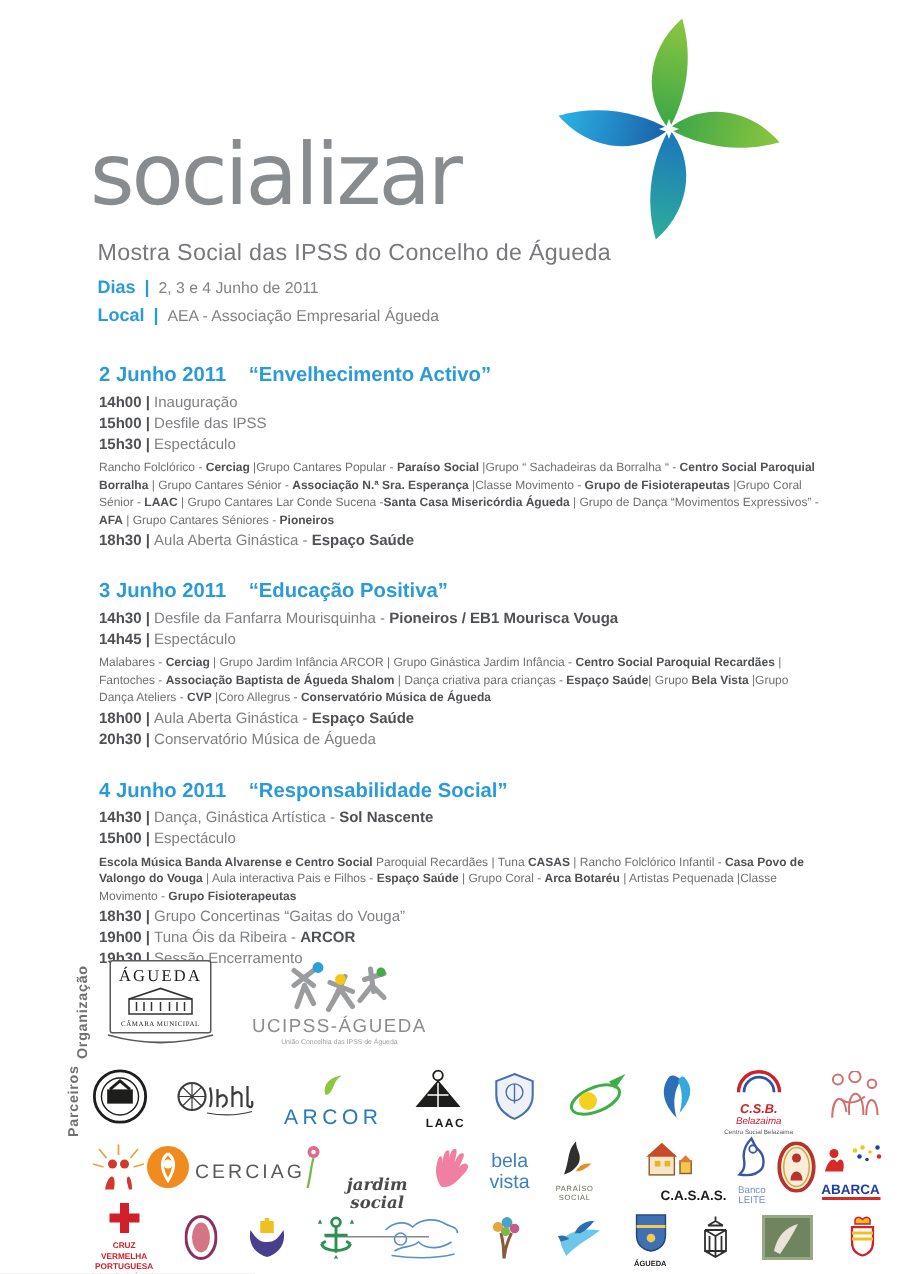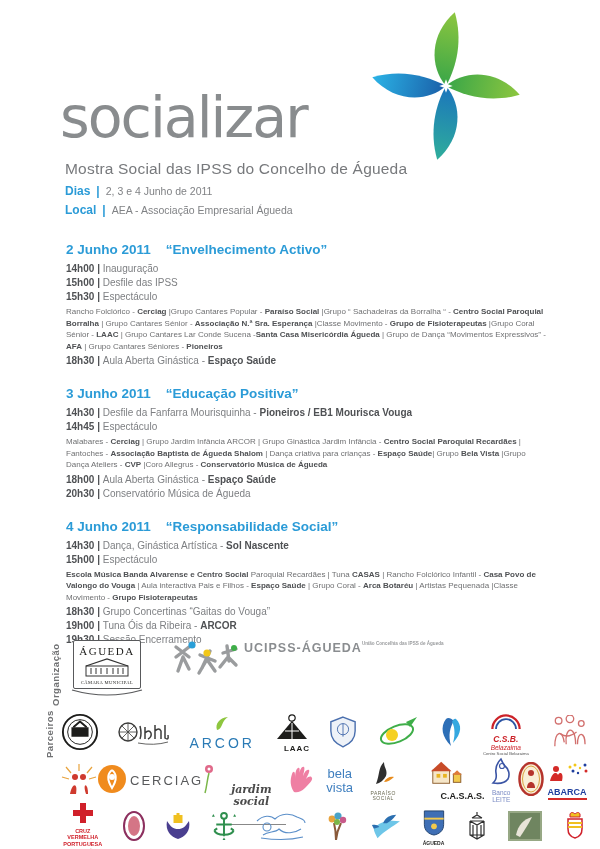--- a/index.html
+++ b/index.html
@@ -30,21 +30,21 @@
   
   .vlabel{writing-mode:vertical-rl;transform:rotate(180deg);font-size:9.5px;font-weight:bold;
           color:#6f7072;letter-spacing:.5px;text-align:center;}
   .org{position:absolute;left:50px;top:640px;display:flex;align-items:stretch;height:70px;}
   .org .vlabel{margin-right:9px;}
   .camara{display:flex;flex-direction:column;align-items:center;}
   .cam-box{width:62px;border:1.5px solid #58595b;border-radius:2px;display:flex;flex-direction:column;
            align-items:center;padding:4px 2px 3px;font-family:"Liberation Serif",serif;background:#fff;}
   .cam-title{font-size:11px;letter-spacing:1.5px;color:#1d1d1b;}
   .cam-sub{font-size:4.6px;letter-spacing:.4px;color:#1d1d1b;margin-top:2px;white-space:nowrap;}
-  .ucipss{margin-left:24px;display:flex;flex-direction:row;font-weight:bold;}
+  .ucipss{margin-left:24px;display:flex;flex-direction:column;align-items:center;}
   .uc-title{font-size:12.5px;color:#8a8d90;letter-spacing:1px;margin-top:1px;}
   .uc-sub{font-size:4.6px;color:#9a9c9e;margin-top:1px;}
 
   
   .partners{position:absolute;left:44px;top:710px;width:548px;display:flex;}
   .partners .vlabel{height:48px;margin-right:4px;}
   .lrows{flex:1;display:flex;flex-direction:column;}
   .lrow{display:flex;align-items:center;justify-content:space-between;height:47px;padding:0 2px;}
   .logo{display:flex;flex-direction:column;align-items:center;justify-content:center;gap:1px;text-align:center;}
   .logo .lbl{font-size:7.5px;font-weight:bold;color:#444;line-height:1.05;}

